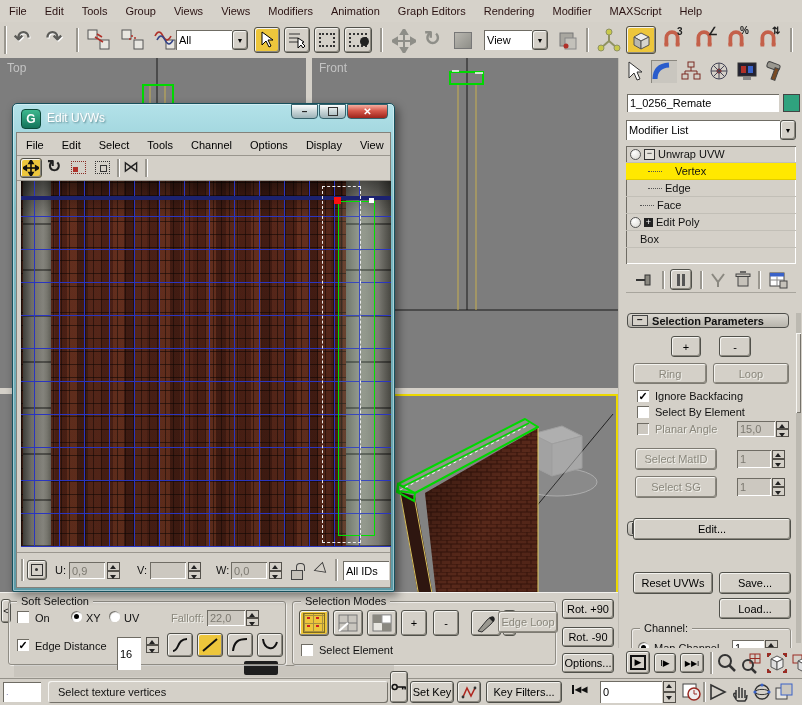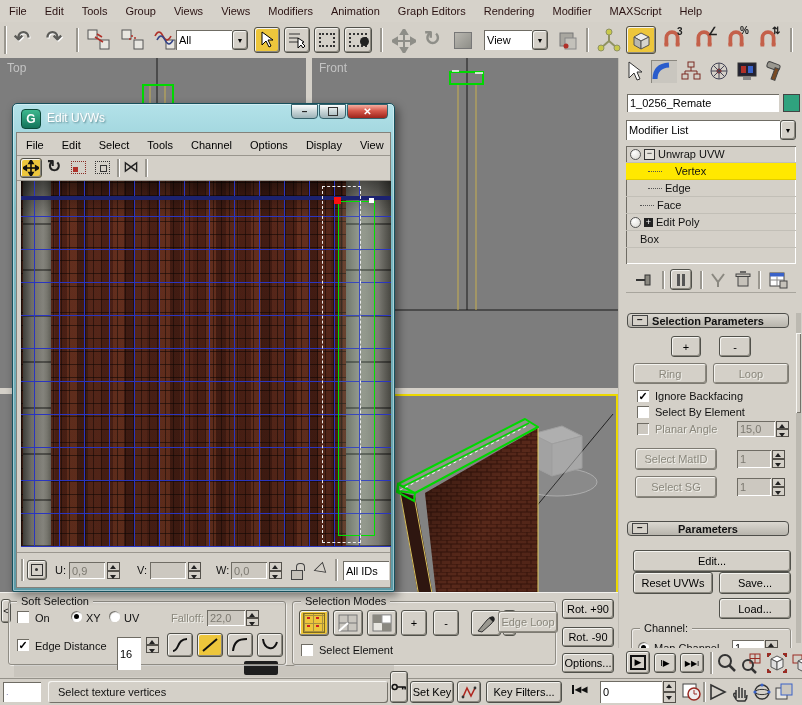--- a/index.html
+++ b/index.html
@@ -599,21 +599,21 @@
     </div>
   <span class="spin" style="left:153px;top:420px;height:18px">
       <span class="sp up"></span>
       <span class="sp dn"></span>
     </span>
 
   <div class="rollhead" style="left:8px;top:463px;width:162px">
     <span class="minus">−</span>
     <span>Parameters</span>
   </div>
-  <div class="btn" style="left:14px;top:492px;width:158px;height:22px">
+  <div class="btn" style="left:14px;top:460px;width:158px;height:22px">
     <span>Edit...</span>
     </div>
   <div class="btn" style="left:14px;top:514px;width:80px;height:22px">
     <span>Reset UVWs</span>
     </div>
   <div class="btn" style="left:100px;top:514px;width:72px;height:22px">
     <span>Save...</span>
     </div>
   <div class="btn" style="left:100px;top:540px;width:72px;height:21px">
     <span>Load...</span>

